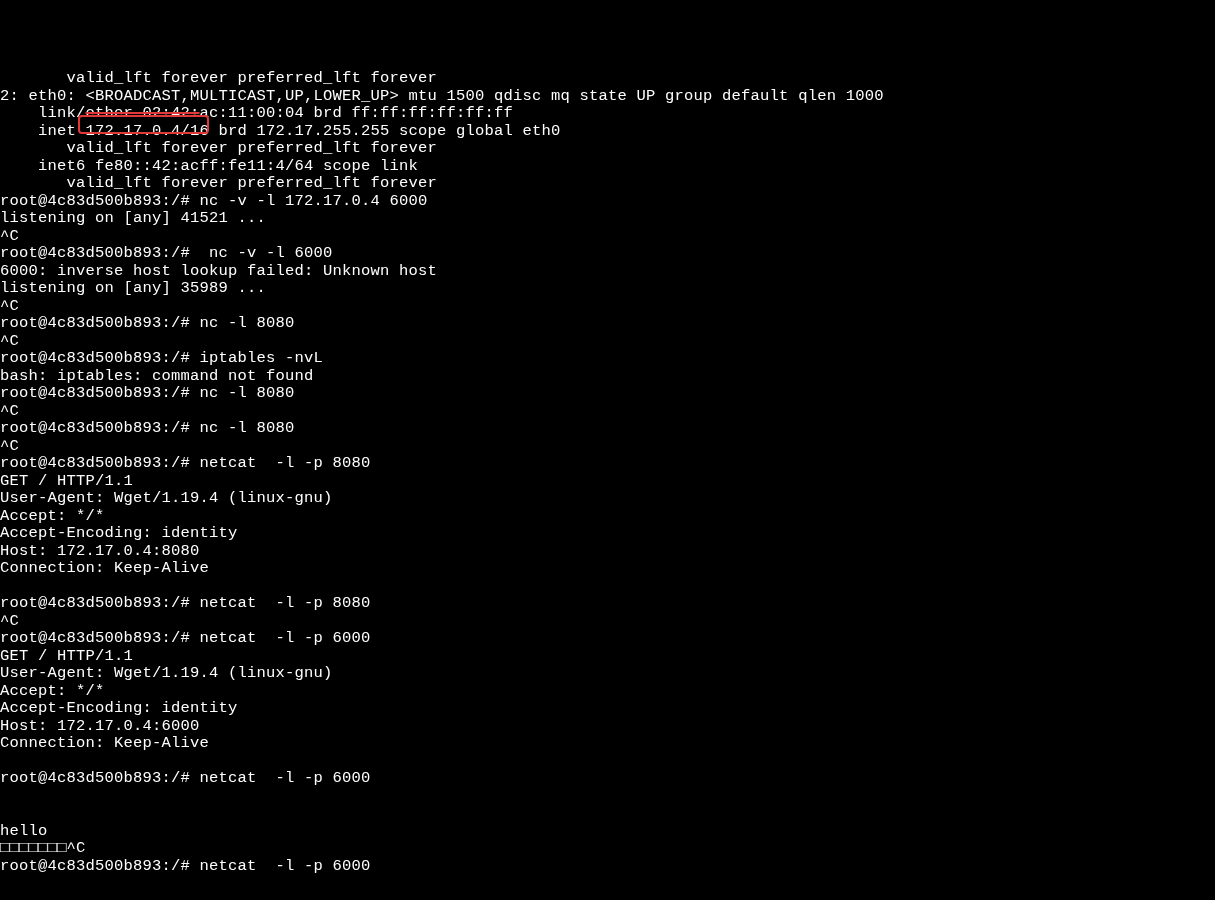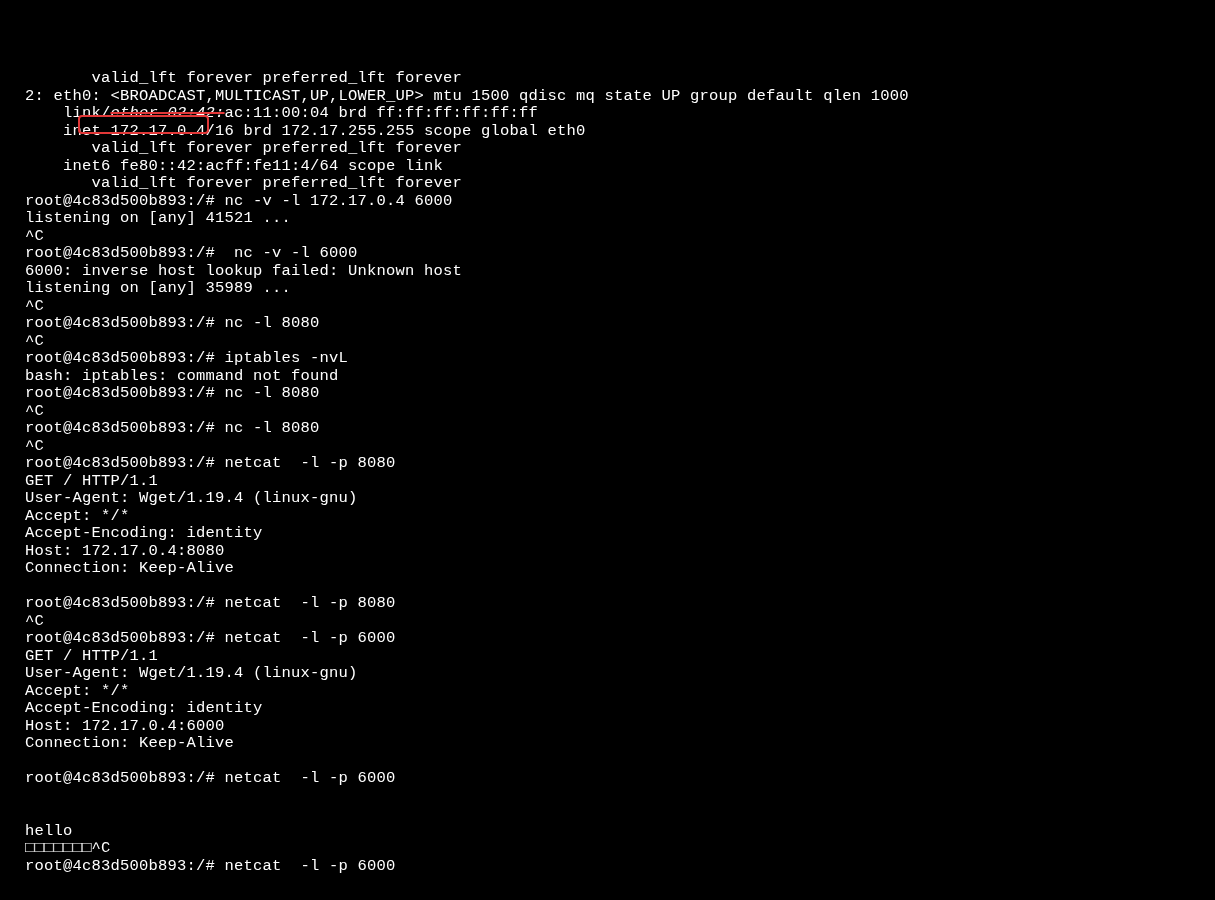--- a/index.html
+++ b/index.html
@@ -17,33 +17,31 @@
       height: 900px;
       overflow: hidden;
       white-space: pre;
       letter-spacing: 0.2px;
     }
     .terminal {
       position: relative;
     }
     .line {
       min-height: 17.5px;
-      padding-left: 25px;
     }
     .highlight-box {
       position: absolute;
       border: 2px solid #e23838;
       border-radius: 4px;
       pointer-events: none;
     }
     .strike {
       text-decoration: line-through;
       text-decoration-color: #e23838;
       text-decoration-thickness: 2px;
-      font-style: italic;
     }
   </style>
 </head>
 <body>
 
 
 
 <div class="terminal" id="term"><div class="highlight-box" style="top: 45px; left: 78px; width: 131px; height: 19px;"></div><div class="line">       valid_lft forever preferred_lft forever</div><div class="line">2: eth0: &lt;BROADCAST,MULTICAST,UP,LOWER_UP&gt; mtu 1500 qdisc mq state UP group default qlen 1000</div><div class="line"><span>    link/</span><span class="strike">ether 02:42:</span><span>ac:11:00:04 brd ff:ff:ff:ff:ff:ff</span></div><div class="line">    inet 172.17.0.4/16 brd 172.17.255.255 scope global eth0</div><div class="line">       valid_lft forever preferred_lft forever</div><div class="line">    inet6 fe80::42:acff:fe11:4/64 scope link</div><div class="line">       valid_lft forever preferred_lft forever</div><div class="line">root@4c83d500b893:/# nc -v -l 172.17.0.4 6000</div><div class="line">listening on [any] 41521 ...</div><div class="line">^C</div><div class="line">root@4c83d500b893:/#  nc -v -l 6000</div><div class="line">6000: inverse host lookup failed: Unknown host</div><div class="line">listening on [any] 35989 ...</div><div class="line">^C</div><div class="line">root@4c83d500b893:/# nc -l 8080</div><div class="line">^C</div><div class="line">root@4c83d500b893:/# iptables -nvL</div><div class="line">bash: iptables: command not found</div><div class="line">root@4c83d500b893:/# nc -l 8080</div><div class="line">^C</div><div class="line">root@4c83d500b893:/# nc -l 8080</div><div class="line">^C</div><div class="line">root@4c83d500b893:/# netcat  -l -p 8080</div><div class="line">GET / HTTP/1.1</div><div class="line">User-Agent: Wget/1.19.4 (linux-gnu)</div><div class="line">Accept: */*</div><div class="line">Accept-Encoding: identity</div><div class="line">Host: 172.17.0.4:8080</div><div class="line">Connection: Keep-Alive</div><div class="line">&nbsp;</div><div class="line">root@4c83d500b893:/# netcat  -l -p 8080</div><div class="line">^C</div><div class="line">root@4c83d500b893:/# netcat  -l -p 6000</div><div class="line">GET / HTTP/1.1</div><div class="line">User-Agent: Wget/1.19.4 (linux-gnu)</div><div class="line">Accept: */*</div><div class="line">Accept-Encoding: identity</div><div class="line">Host: 172.17.0.4:6000</div><div class="line">Connection: Keep-Alive</div><div class="line">&nbsp;</div><div class="line">root@4c83d500b893:/# netcat  -l -p 6000</div><div class="line">&nbsp;</div><div class="line">&nbsp;</div><div class="line">hello</div><div class="line">□□□□□□□^C</div><div class="line">root@4c83d500b893:/# netcat  -l -p 6000</div><div class="line">&nbsp;</div><div class="line">&nbsp;</div></div>
 
 

